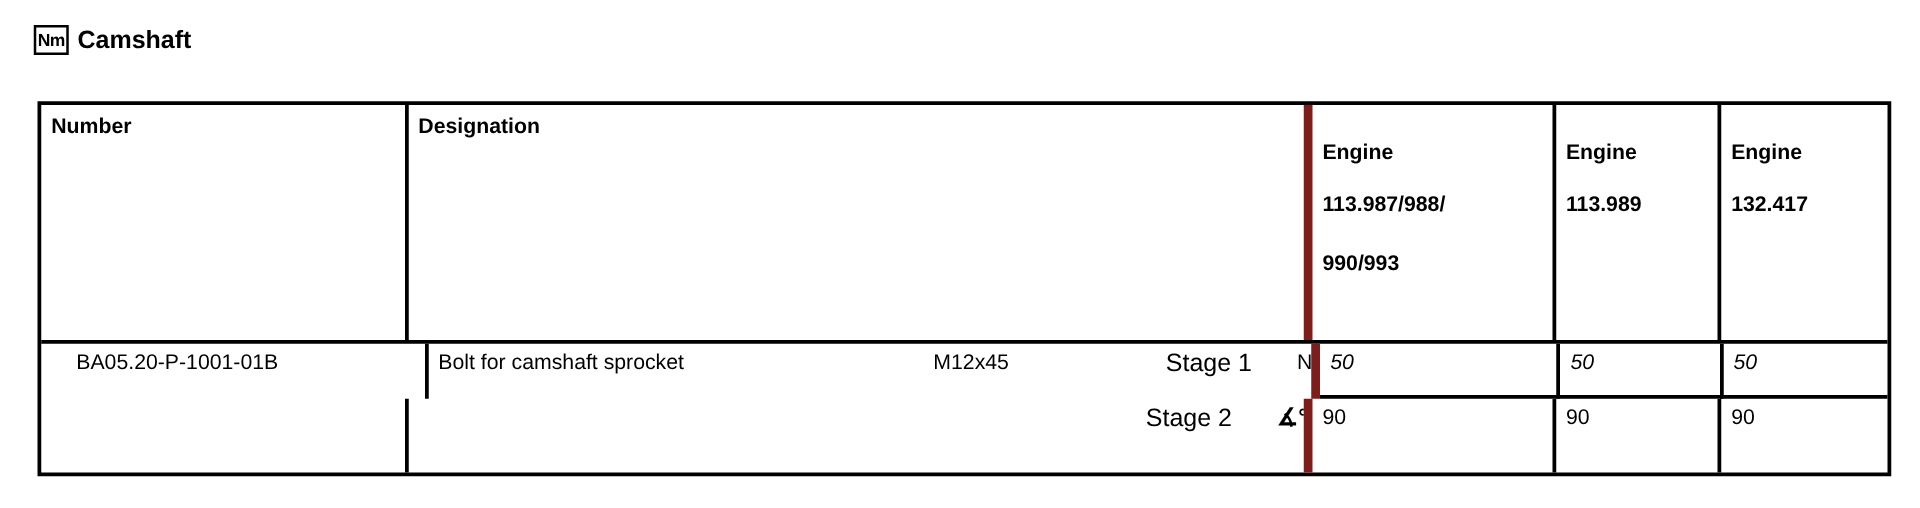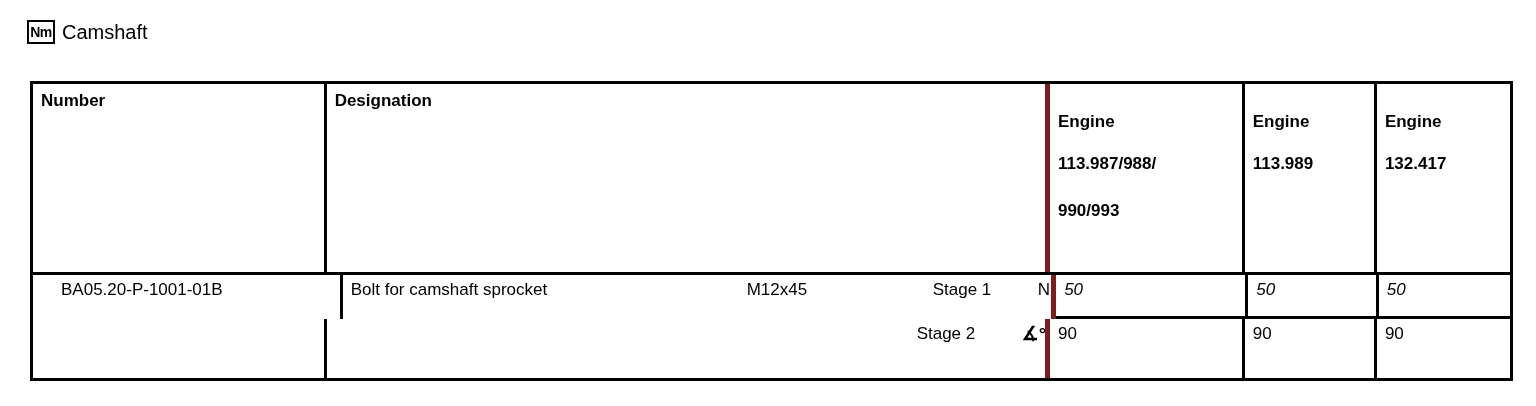--- a/index.html
+++ b/index.html
@@ -33,21 +33,21 @@
     display: flex;
     align-items: center;
     justify-content: center;
     font-weight: bold;
     font-size: 14px;
     line-height: 1;
     letter-spacing: -0.5px;
   }
   #title-text {
     font-size: 20px;
-    font-weight: normal;
+    font-weight: bold;
     letter-spacing: 0px;
     white-space: nowrap;
   }
 
   
   #torque-table {
     position: absolute;
     left: 30px;
     top: 81px;
     width: 1483px;
@@ -64,21 +64,21 @@
   #header-row  { height: 191px; border-bottom: 3px solid #000; }
   #row-stage1  { height: 44px;  border-bottom: 0; padding-left: 20px; }
   #row-stage2  { height: 59px; justify-content: space-between; }
 
   .tcell {
     box-sizing: border-box;
     position: relative;
     overflow: hidden;
   }
   .c-number { width: 300px; border-right: 3px solid #000; }
-  .c-design { width: 739px; border-right: 5px solid #7f1d1d; }
+  .c-design { width: 739px; border-right: 7px solid #7f1d1d; }
   .c-eng1   { width: 199px; border-right: 3px solid #000; }
   .c-eng2   { width: 135px; border-right: 3px solid #000; }
   .c-eng3   { width: 136px; }
 
   .hdr-txt {
     font-size: 17px;
     font-weight: bold;
     line-height: 21px;
     padding: 6px 0 0 8px;
     white-space: pre-line;
@@ -92,21 +92,21 @@
     white-space: nowrap;
   }
 
   
   .design-inner {
     position: relative;
     height: 100%;
   }
   .d-label { position: absolute; left: 8px;   top: 5px; font-size: 17px; white-space: nowrap; }
   .d-size  { position: absolute; left: 404px; top: 5px; font-size: 17px; white-space: nowrap; }
-  .d-stage { position: absolute; left: 590px; top: 5px; font-size: 17px; white-space: nowrap; }
+  .d-stage { position: absolute; left: 590px; top: 5px; font-size: 20px; white-space: nowrap; }
   .d-unit  { position: absolute; left: 695px; top: 5px; font-size: 17px; white-space: nowrap; }
 
   
   .angle-sym {
     display: inline-block;
     font-size: 19px;
     line-height: 17px;
     font-weight: bold;
     transform: translateY(1px);
   }

